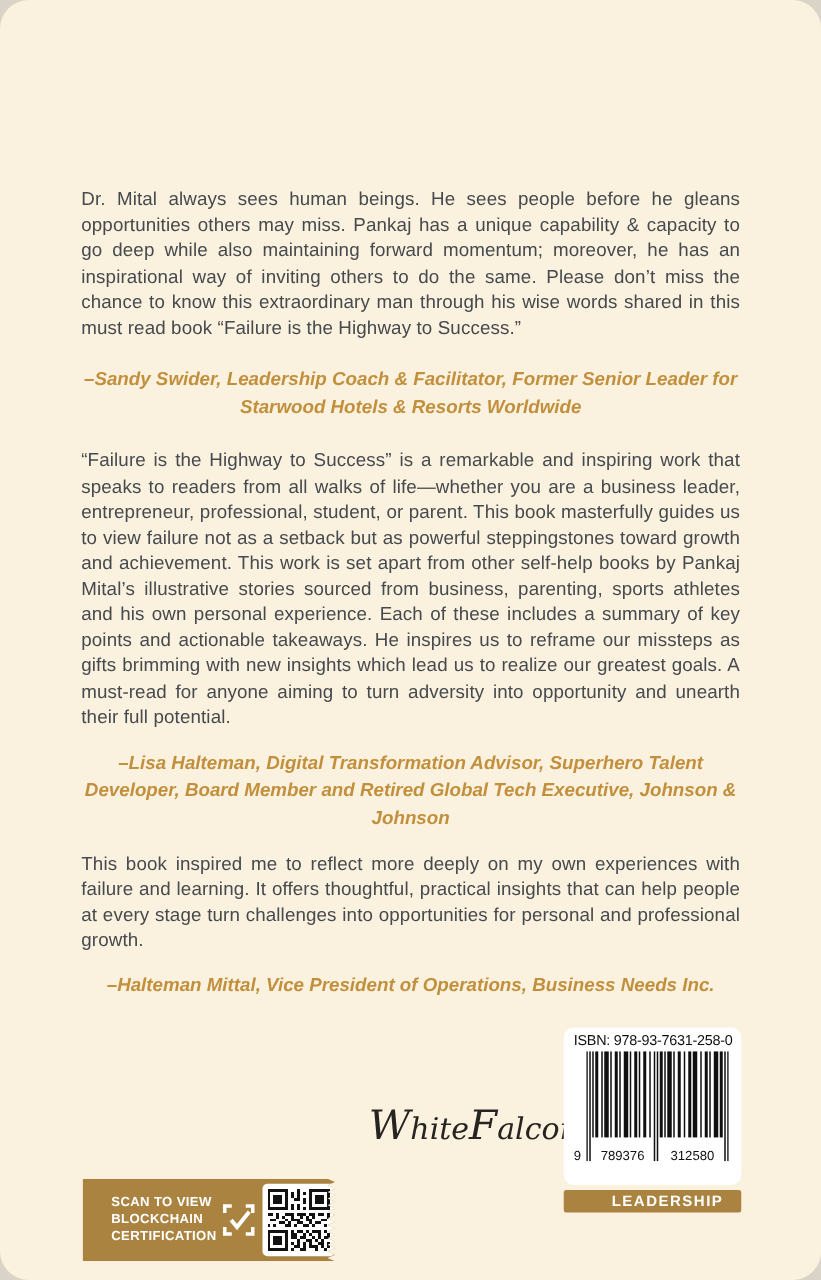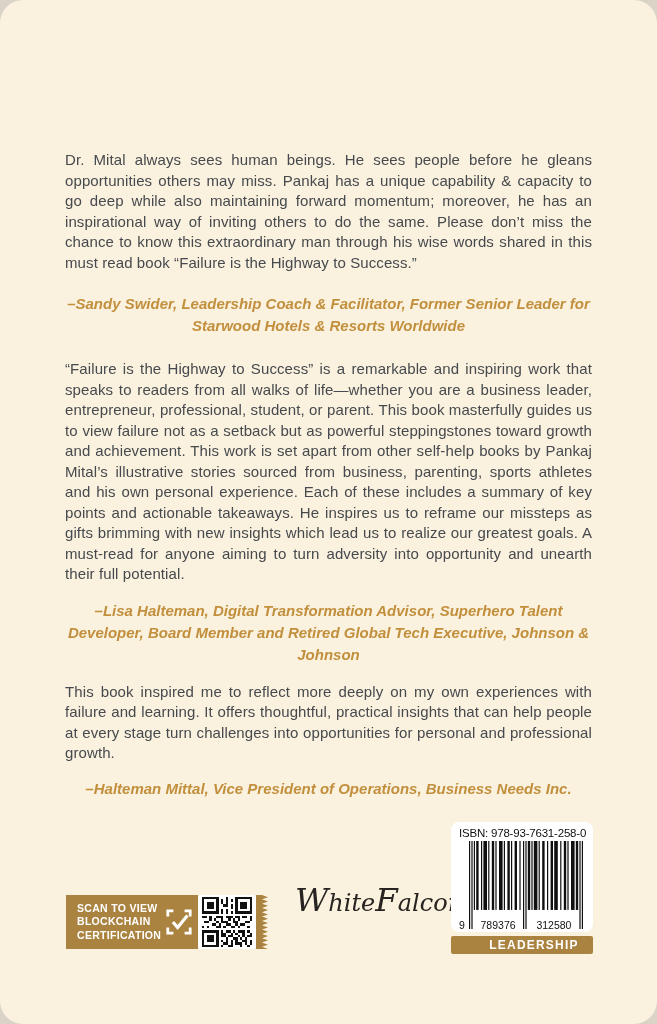--- a/index.html
+++ b/index.html
@@ -28,25 +28,25 @@
     color:#c28f3d;
   }
   .blurb-1 .quote{margin-bottom:20px;}
   .blurb-1 .attr{margin-bottom:22px;}
   .blurb-2 .quote{margin-bottom:15px;}
   .blurb-2 .attr{margin-bottom:16px;}
   .blurb-3 .quote{margin-bottom:14px;}
 
   
   .badge{
-    position:absolute;left:66px;top:895px;
-    width:202px;height:54px;
+    position:absolute;left:66px;top:943px;
+    width:202px;height:66px;
     background:#ab8340;
     display:flex;align-items:center;
-    padding:0;box-sizing:border-box;
+    padding:12px;box-sizing:border-box;
     clip-path:polygon(0 0,calc(100% - 6px) 0,100% 4%,calc(100% - 6px) 8%,100% 12%,calc(100% - 6px) 16%,100% 20%,calc(100% - 6px) 24%,100% 28%,calc(100% - 6px) 32%,100% 36%,calc(100% - 6px) 40%,100% 44%,calc(100% - 6px) 48%,100% 52%,calc(100% - 6px) 56%,100% 60%,calc(100% - 6px) 64%,100% 68%,calc(100% - 6px) 72%,100% 76%,calc(100% - 6px) 80%,100% 84%,calc(100% - 6px) 88%,100% 92%,calc(100% - 6px) 96%,100% 100%,0 100%);
   }
   .badge-text{
     margin-left:11px;
     color:#fff;font-weight:bold;
     font-size:10.5px;line-height:13.5px;
     letter-spacing:.3px;white-space:nowrap;
   }
   .check-wrap{width:28px;height:28px;margin:0 5px 0 4px;flex:none;}
   .qr-wrap{
@@ -70,21 +70,21 @@
   .logo-word{display:inline-block;}
   .logo-word::first-letter{font-size:1.35em;}
   .logo-sub{
     align-self:flex-end;margin-right:4px;margin-top:-1px;
     font-size:11px;letter-spacing:.8px;color:#33302c;
   }
 
   .isbn-block{position:absolute;left:451px;top:822px;width:142px;}
   .isbn-box{
     background:#fff;border-radius:8px;
-    padding:5px 8px 3px 8px;box-sizing:border-box;
+    padding:5px 8px 19px 8px;box-sizing:border-box;
   }
   .isbn-label{
     font-size:11.5px;color:#101010;text-align:center;
     white-space:nowrap;letter-spacing:-.2px;
   }
   .bars-wrap{position:relative;height:88px;margin-top:2px;margin-left:10px;margin-right:2px;}
   .bars-wrap svg{width:100%;height:100%;display:block;}
   .digit{position:absolute;bottom:-2px;font-size:10.5px;color:#101010;}
   .digit-lead{left:-10px;}
   .digit-g1{left:5%;width:41%;text-align:center;}

